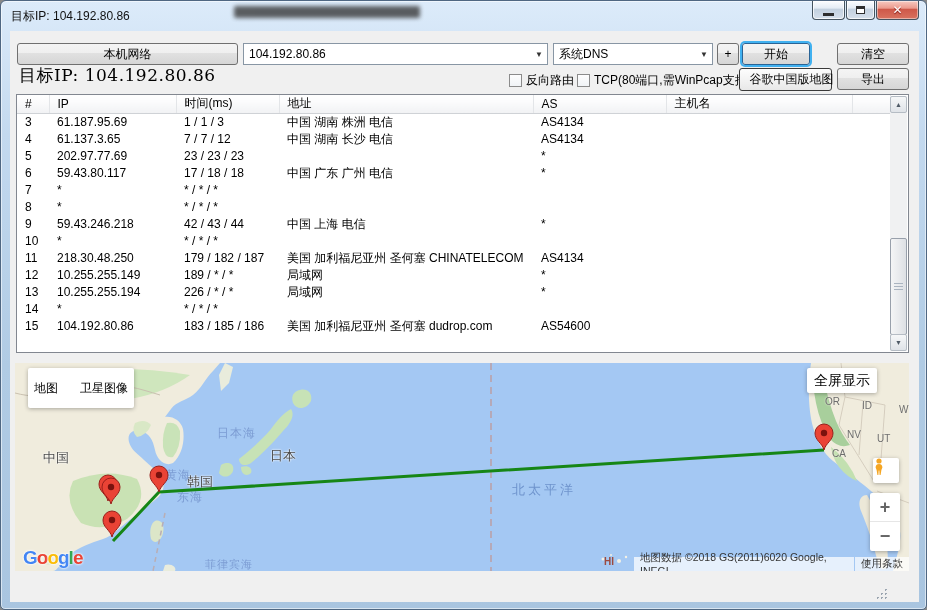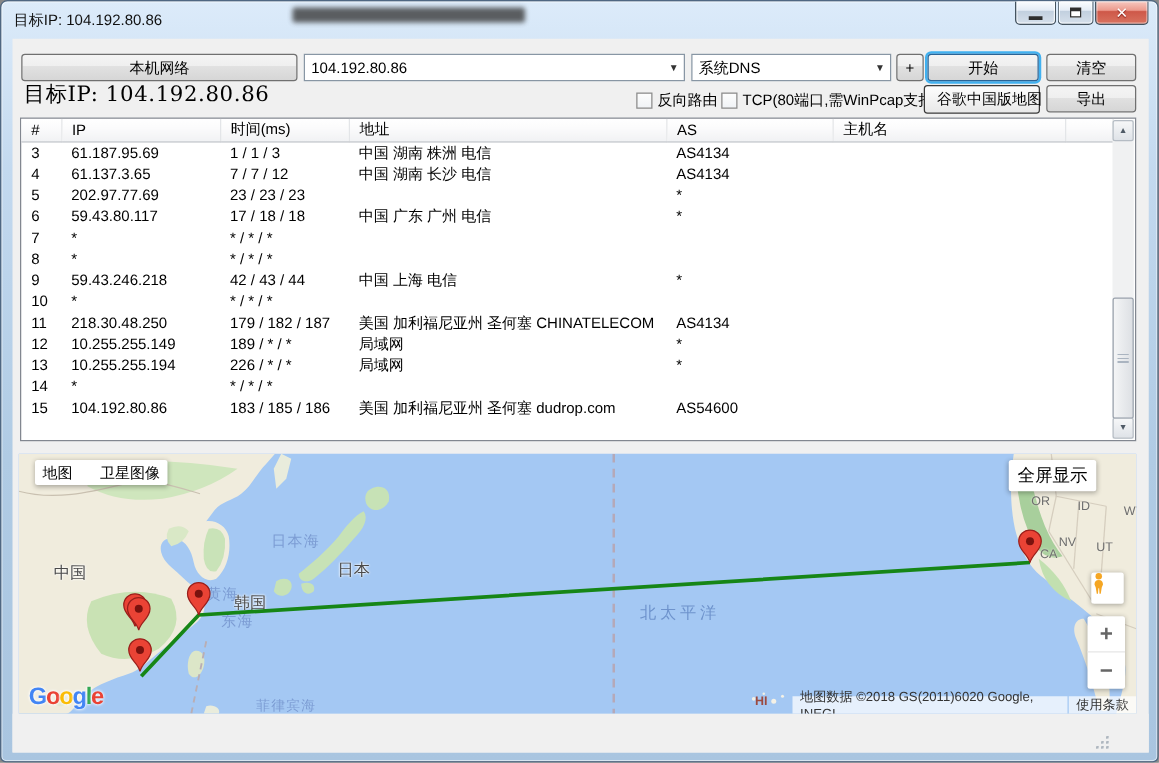--- a/index.html
+++ b/index.html
@@ -58,21 +58,21 @@
   .map{position:absolute;left:5px;top:332px;width:894px;height:208px;overflow:hidden;background:#a4c8f3;}
   .map svg{position:absolute;left:0;top:0;}
   .mlabel{position:absolute;white-space:nowrap;pointer-events:none;}
   .lbl-country{font-size:13px;color:#4a4a4a;text-shadow:0 0 2px #fff,0 0 2px #fff;}
   .lbl-sea{font-size:12px;color:#7c9cd3;letter-spacing:1px;}
   .lbl-pac{font-size:13px;color:#6e93cc;letter-spacing:3px;}
   .lbl-state{font-size:10px;color:#6e6e6e;text-shadow:0 0 2px #f4f1e6;}
   .lbl-hi{font-size:10px;font-weight:bold;color:#9c4a3f;}
   .map-card{position:absolute;background:#fff;border-radius:2px;box-shadow:0 1px 4px rgba(0,0,0,.3);
     display:flex;align-items:center;justify-content:center;}
-  .maptype{left:13px;top:5px;width:106px;height:20px;gap:22px;font-size:12px;}
+  .maptype{left:13px;top:5px;width:106px;height:40px;gap:22px;font-size:12px;}
   .fullscreen{left:792px;top:5px;width:70px;height:25px;font-size:14px;}
   .pegman-box{left:858px;top:95px;width:26px;height:25px;}
   .zoomctl{left:855px;top:130px;width:30px;height:58px;flex-direction:column;}
   .zoomctl .zbtn{width:100%;height:29px;display:flex;align-items:center;justify-content:center;
     font-size:18px;font-weight:bold;color:#666;}
   .zoomctl .zbtn:first-child{border-bottom:1px solid #e6e6e6;}
   .glogo{position:absolute;left:8px;top:184px;font-size:19px;font-weight:bold;letter-spacing:-1px;
     text-shadow:0 0 2px #fff,0 0 3px #fff;}
   .glogo span{display:inline;}
   .g1{color:#4285F4}.g2{color:#EA4335}.g3{color:#FBBC05}.g4{color:#4285F4}.g5{color:#34A853}.g6{color:#EA4335}
@@ -111,21 +111,21 @@
     <div class="btn" style="left:7px;top:12px;width:221px;">本机网络</div>
     <div class="combo" style="left:233px;top:12px;width:305px;">
       <span>104.192.80.86</span>
       <span class="arrow">▼</span>
     </div>
     <div class="combo" style="left:543px;top:12px;width:160px;">
       <span>系统DNS</span>
       <span class="arrow">▼</span>
     </div>
     <div class="btn" style="left:707px;top:12px;width:22px;">+</div>
-    <div class="btn btn-start" style="left:732px;top:12px;width:89px;">开始</div>
+    <div class="btn btn-start" style="left:732px;top:12px;width:68px;">开始</div>
     <div class="btn" style="left:827px;top:12px;width:72px;">清空</div>
 
     <div class="big-label">目标IP: 104.192.80.86</div>
     <div class="cb-group" style="left:499px;top:40px;">
       <span class="cb-box"></span>
       <span>反向路由</span>
     </div>
     <div class="cb-group" style="left:567px;top:40px;">
       <span class="cb-box"></span>
       <span>TCP(80端口,需WinPcap支持)</span>
@@ -341,21 +341,21 @@
       <span class="mlabel lbl-sea" style="left:150px;top:104px;">黄海</span>
       <span class="mlabel lbl-sea" style="left:162px;top:126px;">东海</span>
       <span class="mlabel lbl-sea" style="left:190px;top:194px;font-size:11px;">菲律宾海</span>
       <span class="mlabel lbl-pac" style="left:497px;top:118px;">北太平洋</span>
       <span class="mlabel lbl-hi" style="left:589px;top:193px;">HI</span>
       <span class="mlabel lbl-state" style="left:810px;top:33px;">OR</span>
       <span class="mlabel lbl-state" style="left:847px;top:37px;">ID</span>
       <span class="mlabel lbl-state" style="left:884px;top:41px;">WY</span>
       <span class="mlabel lbl-state" style="left:832px;top:66px;">NV</span>
       <span class="mlabel lbl-state" style="left:862px;top:70px;">UT</span>
-      <span class="mlabel lbl-state" style="left:817px;top:75px;">CA</span>
+      <span class="mlabel lbl-state" style="left:817px;top:85px;">CA</span>
 
       <svg width="894" height="208" viewBox="0 0 894 208">
         <polyline points="98,178 144,129 809,87" fill="none" stroke="#168616" stroke-width="3" stroke-linejoin="round"></polyline>
         <g>
           <g transform="translate(93,138)">
             <path d="M0 0 C-1.8 -7 -9 -9.5 -9 -17 A9 9 0 1 1 9 -17 C9 -9.5 1.8 -7 0 0 Z" fill="#ea4335" stroke="#991f1b" stroke-width="1"></path>
               <circle cx="0" cy="-17" r="3.2" fill="#7a120e"></circle>
           </g>
           <g transform="translate(96,141)">
             <path d="M0 0 C-1.8 -7 -9 -9.5 -9 -17 A9 9 0 1 1 9 -17 C9 -9.5 1.8 -7 0 0 Z" fill="#ea4335" stroke="#991f1b" stroke-width="1"></path>

